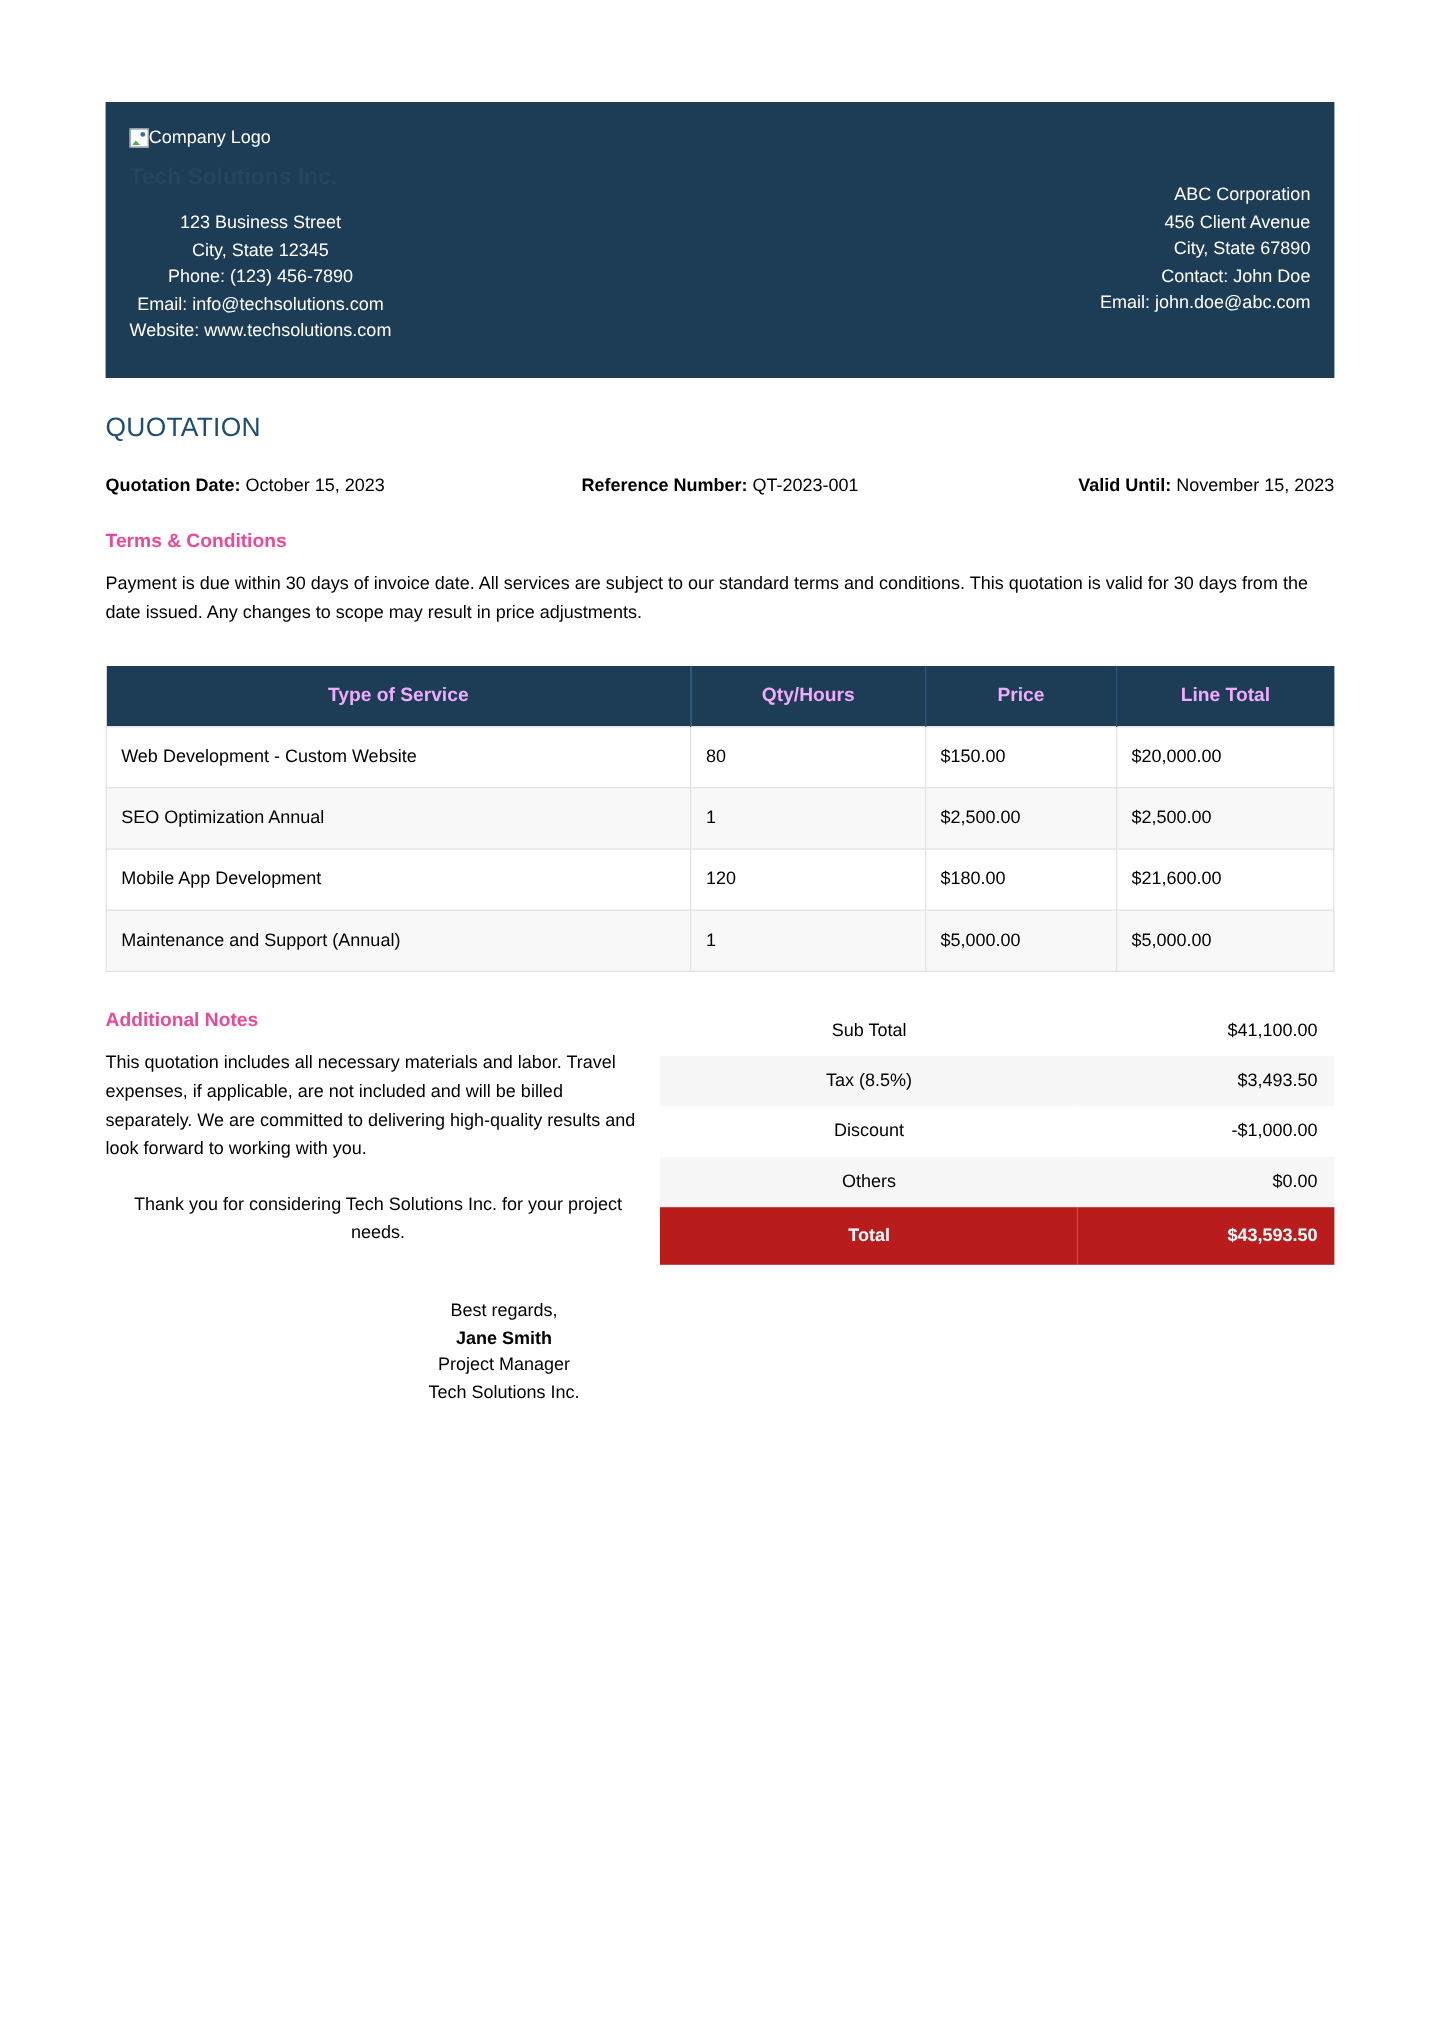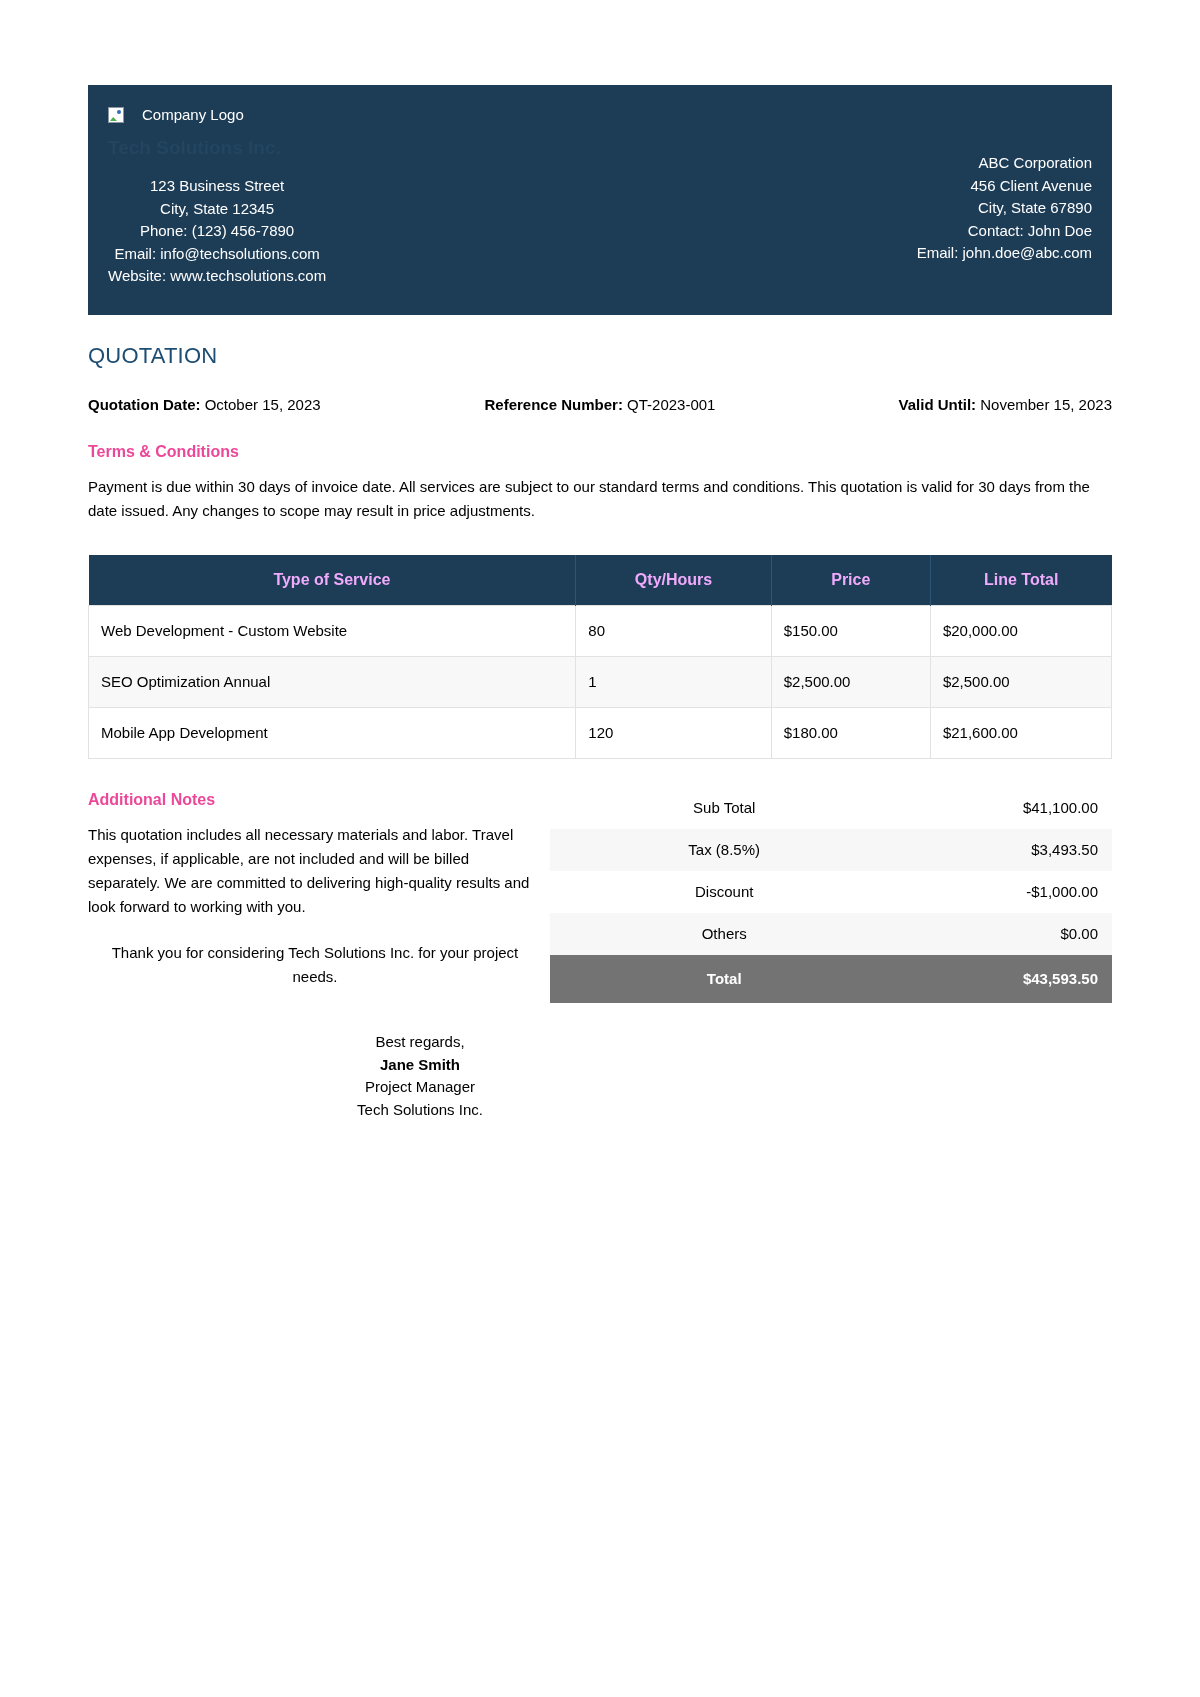--- a/index.html
+++ b/index.html
@@ -32,21 +32,21 @@
     align-items: flex-start;
     min-height: 230px;
   }
   .header-left {
     display: flex;
     flex-direction: column;
   }
   .logo-row {
     display: flex;
     align-items: center;
-    gap: 18px;
+    gap: 0;
     margin-bottom: 6px;
   }
   .broken-img-icon {
     width: 16px;
     height: 16px;
     border: 1px solid #8a97a3;
     background: #ffffff;
     position: relative;
     display: inline-block;
     flex: none;
@@ -196,21 +196,21 @@
   }
   table.totals td.t-label {
     text-align: center;
     width: 62%;
   }
   table.totals td.t-value {
     text-align: right;
   }
   table.totals tr.alt td { background: #f7f7f7; }
   table.totals tr.grand td {
-    background: #737373;
+    background: #b91c1c;
     color: #ffffff;
     font-weight: bold;
     padding: 13px 14px;
   }
 
   
   .signature {
     text-align: center;
     font-size: 15px;
     line-height: 22.5px;
@@ -290,20 +290,26 @@
         <td>1</td>
         <td>$2,500.00</td>
         <td>$2,500.00</td>
       </tr>
       <tr>
         <td>Mobile App Development</td>
         <td>120</td>
         <td>$180.00</td>
         <td>$21,600.00</td>
       </tr>
+      <tr>
+        <td>Maintenance and Support (Annual)</td>
+        <td>1</td>
+        <td>$5,000.00</td>
+        <td>$5,000.00</td>
+      </tr>
     </tbody>
   </table>
 
   <div class="lower">
 
     <div class="lower-left">
       <h2 class="section-heading" style="margin-top:10px;">Additional Notes</h2>
       <p class="notes-text">This quotation includes all necessary materials and labor. Travel expenses, if applicable, are not included and will be billed separately. We are committed to delivering high-quality results and look forward to working with you.</p>
       <p class="thanks-text">Thank you for considering Tech Solutions Inc. for your project needs.</p>
     </div>

